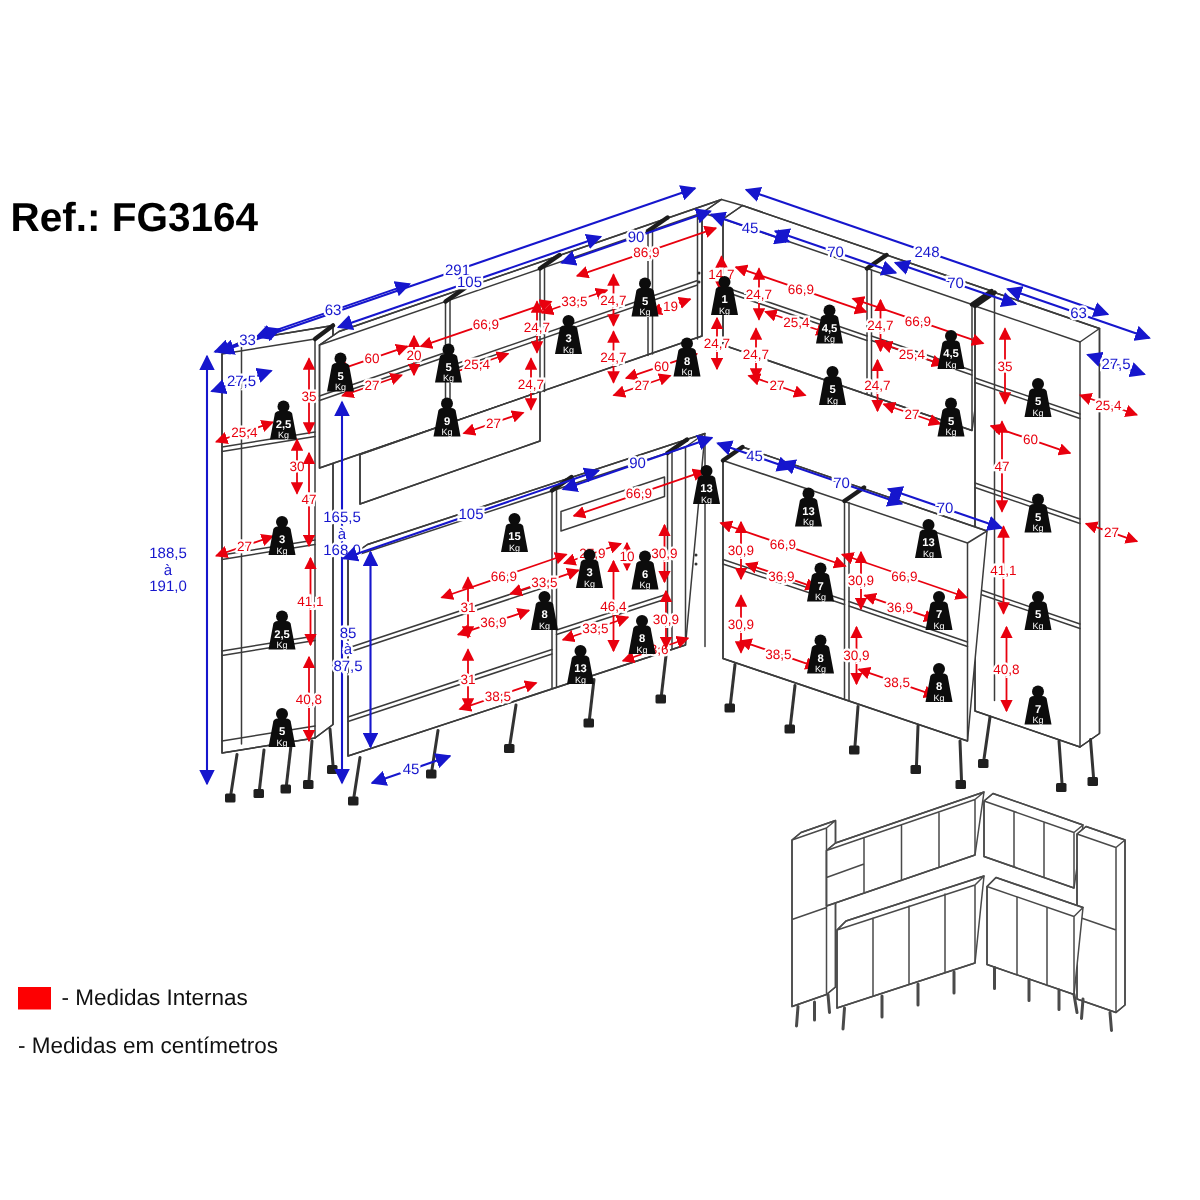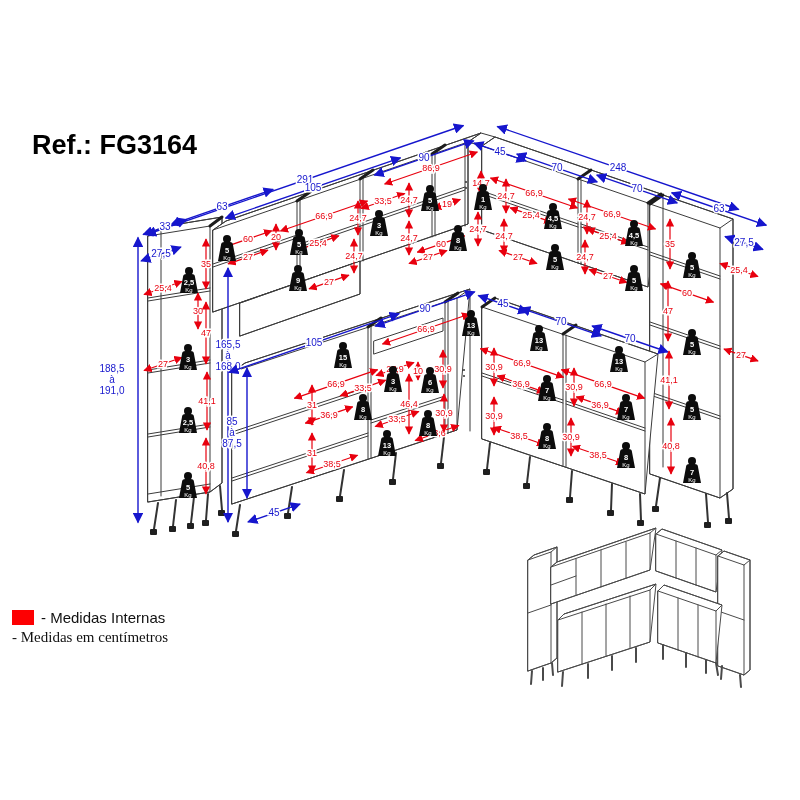--- a/index.html
+++ b/index.html
@@ -1,23 +1,23 @@
 <!DOCTYPE html>
 <html><head>
 <meta charset="utf-8">
 <style>
   html,body{margin:0;padding:0;background:#fff;}
   .stage{position:relative;width:800px;height:800px;background:#fff;overflow:hidden;
          font-family:"Liberation Sans",sans-serif;}
   svg{position:absolute;left:0;top:0;}
-  .title{position:absolute;left:32px;top:130px;font-size:27px;font-weight:bold;color:#000;}
+  .title{position:absolute;left:7px;top:130px;font-size:27px;font-weight:bold;color:#000;}
   .legend{position:absolute;left:12px;top:606px;font-size:15px;color:#111;}
-  .lrow{display:flex;align-items:center;height:23px;}
+  .lrow{display:flex;align-items:center;height:23px;margin-top:48px;}
   .sw{width:22px;height:15px;margin-right:7px;}
-  .note{margin-top:0;font-family:Liberation Serif, serif;}
+  .note{margin-top:12px;}
   .art path,.art line{stroke:#3b3b3b;stroke-width:1;fill:none;stroke-linejoin:round;stroke-linecap:round;}
   .art .face{fill:#ffffff;}
   .art .joint{stroke:#1c1c1c;stroke-width:3;}
   .art .leg{stroke:#333;stroke-width:2;}
   .art .foot{fill:#1f1f1f;stroke:none;}
   .art .dot{fill:#333;stroke:none;}
   .art .mini{stroke:#4a4a4a;}
   text{font-family:"Liberation Sans",sans-serif;}
 </style>
 </head>

